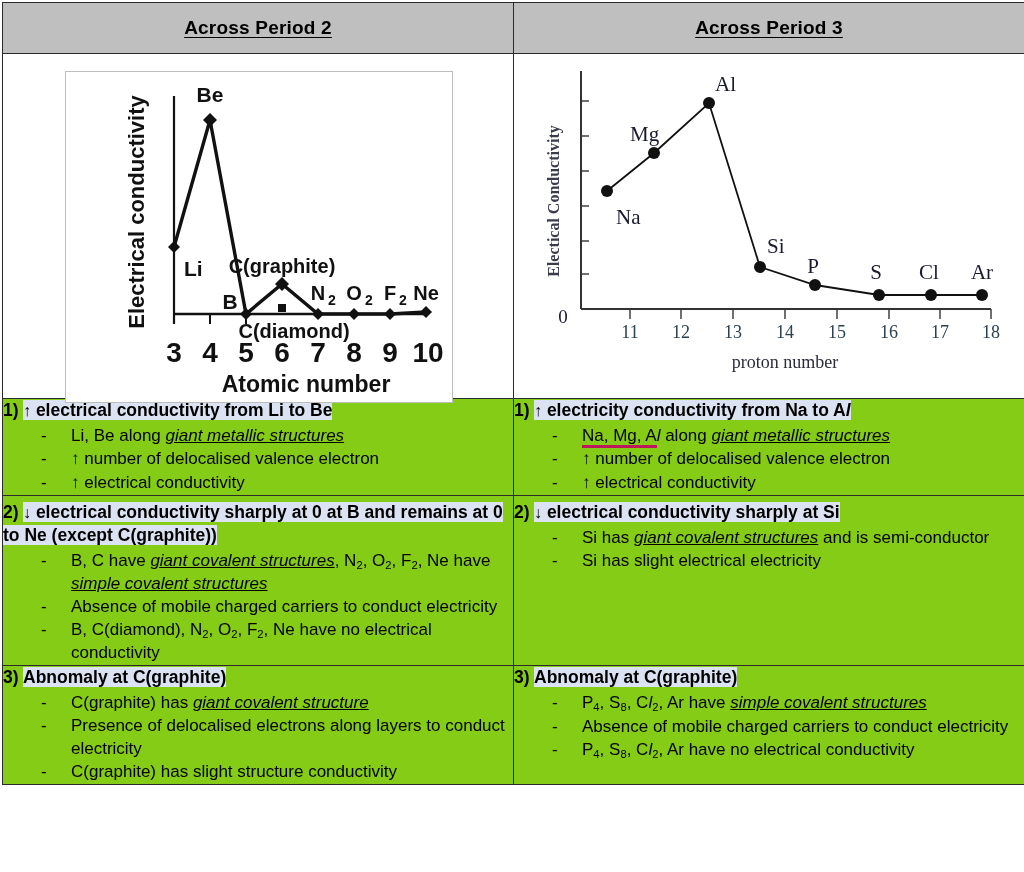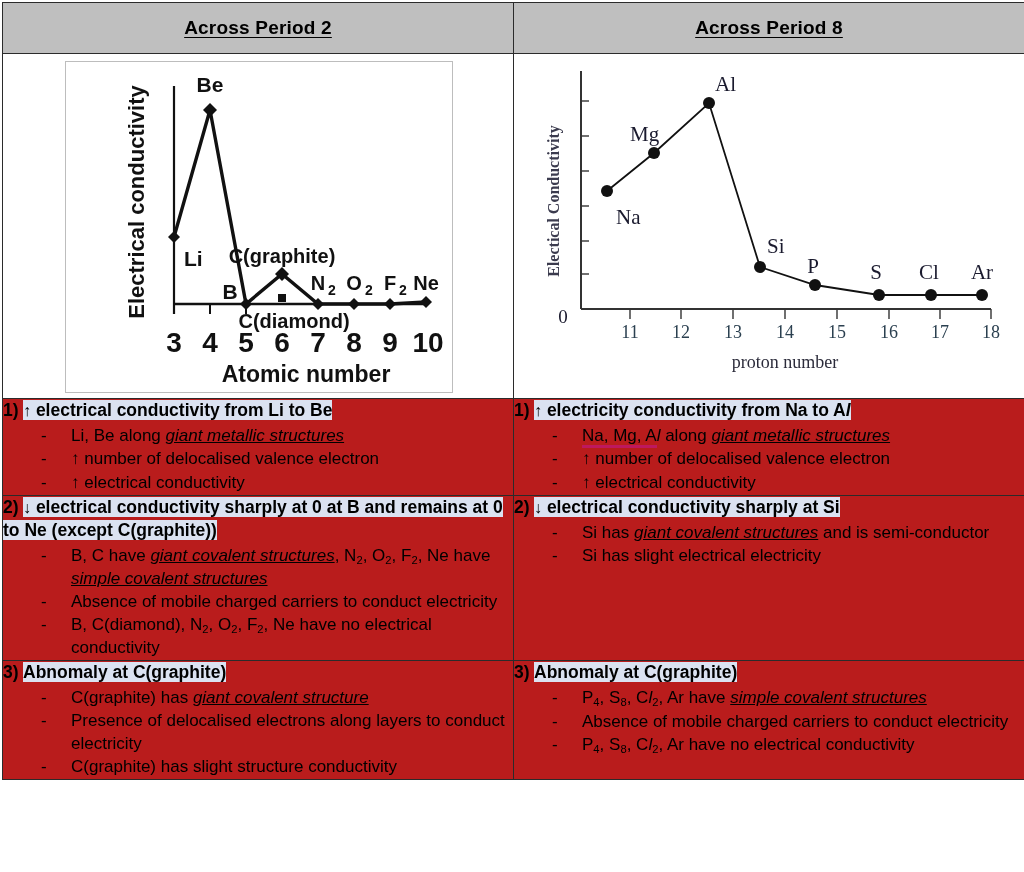--- a/index.html
+++ b/index.html
@@ -47,27 +47,27 @@
 
   
   .chartcell{height:344px;position:relative;background:#fff;}
 
   .imgframe{
     position:absolute;
     border:1px solid #bdbdbd;
     background:#fff;
     overflow:hidden;
   }
-  .frame-l{left:62px;top:7px;width:386px;height:330px;}
+  .frame-l{left:62px;top:17px;width:386px;height:330px;}
   .frame-r{left:8px;top:6px;width:494px;height:332px;border-color:#fff;}
 
   svg{display:block;}
 
   
-  .txt{padding:6px 8px 10px 8px;background:#b91c1c;}
+  .txt{padding:6px 8px 10px 8px;background:#84cc16;}
   .hl{
     background:#dbe2f1;
     font-weight:bold;
     font-size:17.5px;
     line-height:1.32;
     display:inline;
     box-decoration-break:clone;
     -webkit-box-decoration-break:clone;
   }
   .num{font-weight:bold;font-size:17.5px;}
@@ -88,35 +88,35 @@
     left:38px;top:0;
     font-size:17px;
   }
   u{text-decoration:underline;text-underline-offset:1px;font-style:italic;}
   sub{font-size:.66em;vertical-align:-.26em;}
   .it{font-style:italic;}
   .arrow{font-size:16px;}
   .sp{ 
     border-bottom:3px solid #be185d;
   }
-  .row2 .txt{margin-top:20px;}
+  .row2 .txt{padding-top:5px;margin-top:20px;}
 </style>
 </head>
 <body>
 
 <div class="sheet">
 <table class="grid">
 
   <tbody>
         <tr>
     <td class="col-l hdr">
       <span class="hdr-label">Across Period 2</span>
     </td>
     <td class="col-r hdr">
-      <span class="hdr-label">Across Period 8</span>
+      <span class="hdr-label">Across Period 3</span>
     </td>
   </tr>
 
   <tr>
     <td class="col-l chartcell">
       <div class="imgframe frame-l">
         <svg width="384" height="328" viewBox="0 0 384 328">
 
           <line x1="108" y1="24" x2="108" y2="252" stroke="#111" stroke-width="2.2"></line>
 

